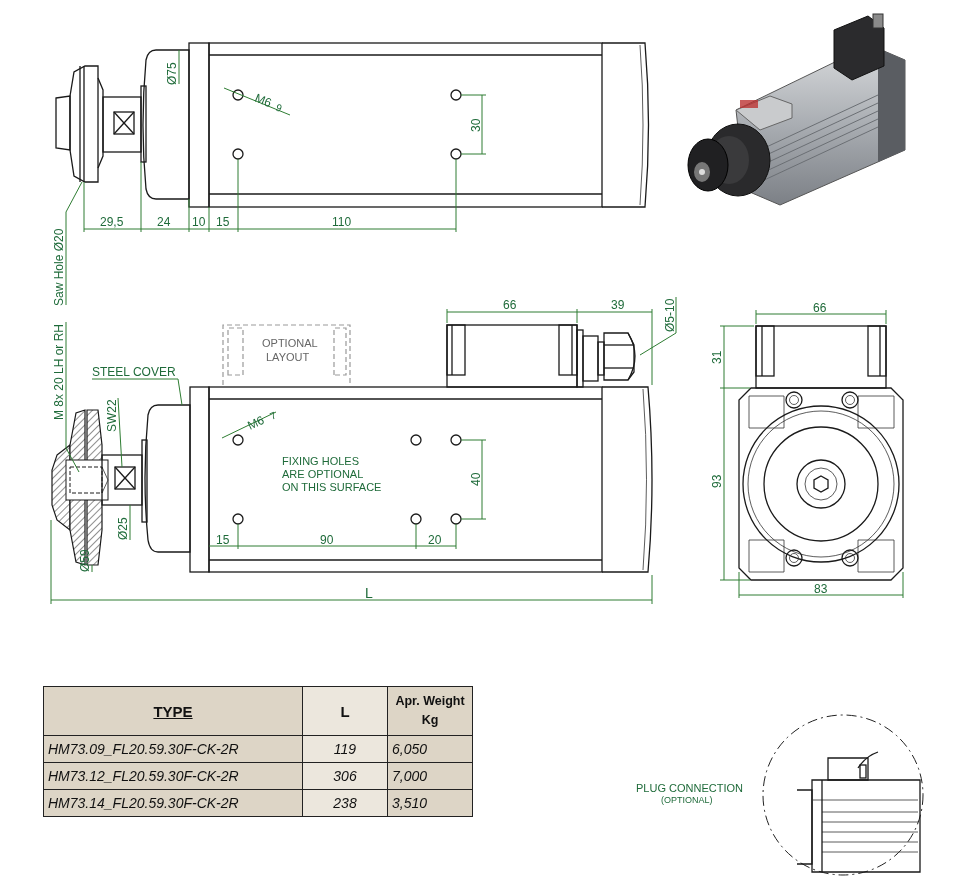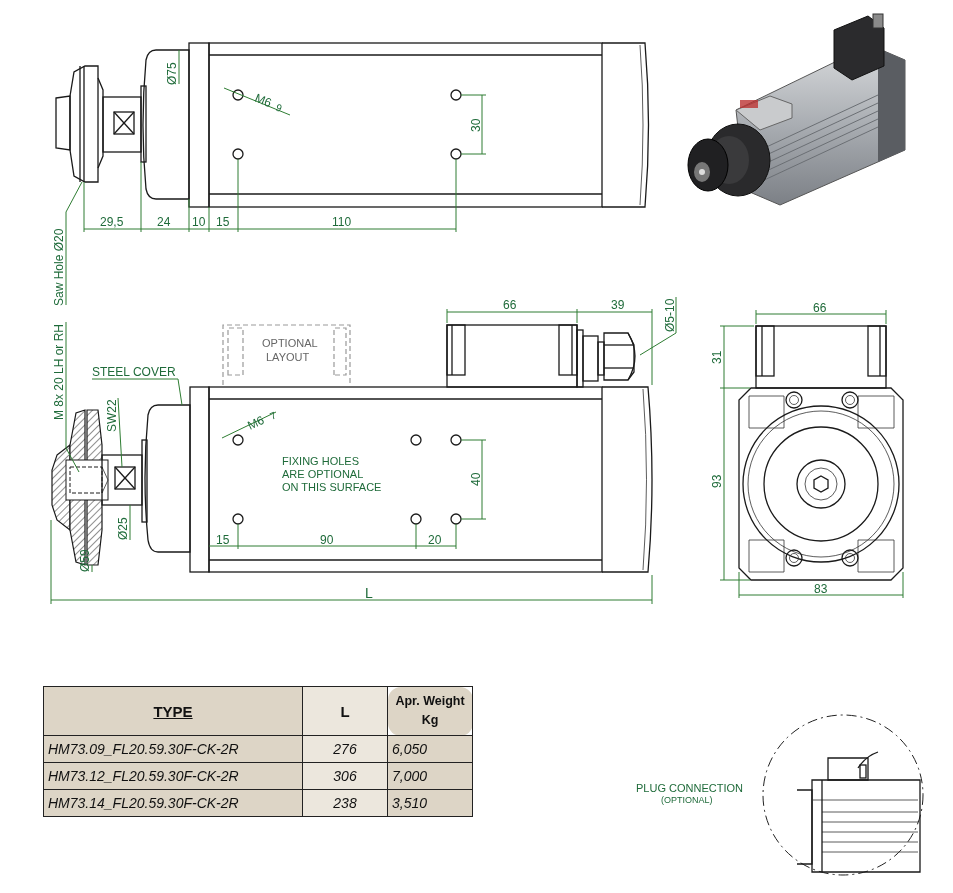--- a/index.html
+++ b/index.html
@@ -11,21 +11,21 @@
   .dimt { fill:#1f6b3a; font-family:"Liberation Sans", sans-serif; font-size:12px; }
   .dash { stroke:#999; stroke-width:1.2; fill:none; stroke-dasharray:5 3; }
   .note { fill:#1f6b3a; font-family:"Liberation Sans", sans-serif; font-size:11px; }
   .grey { fill:#666; font-family:"Liberation Sans", sans-serif; font-size:11px; }
   .hatch { fill:url(#hatch); stroke:#1a1a1a; stroke-width:1.2; }
   table.spec { position:absolute; left:43px; top:686px; border-collapse:collapse; font-family:"Liberation Sans", sans-serif; font-size:14px; color:#111; }
   table.spec td, table.spec th { border:1px solid #222; padding:0 4px; height:26px; }
   table.spec th { background:#ddd5c6; font-weight:bold; height:48px; }
   table.spec th.t { width:250px; font-size:15px;text-decoration:underline; }
   table.spec th.l { width:76px; background:#ece7dd; font-size:15px; }
-  table.spec th.w { width:76px; font-size:12.5px; line-height:19px;border-radius:13px; }
+  table.spec th.w { width:76px; font-size:12.5px; line-height:19px; }
   table.spec td { background:#ddd5c6;font-style:italic; }
   table.spec td.c { text-align:center; background:#ece7dd; }
   table.spec td.c2 { }
 </style>
 </head>
 <body>
 
 <svg width="953" height="893" viewBox="0 0 953 893">
   <defs>
     <pattern id="hatch" width="5" height="5" patternUnits="userSpaceOnUse" patternTransform="rotate(45)">
@@ -295,21 +295,21 @@
       <tr>
     <th class="t">TYPE</th>
     <th class="l">L</th>
     <th class="w">
       <span>Apr. Weight</span><br>
       <span>Kg</span>
     </th>
   </tr>
   <tr>
     <td>HM73.09_FL20.59.30F-CK-2R</td>
-    <td class="c">276</td>
+    <td class="c">119</td>
     <td class="c2">6,050</td>
   </tr>
   <tr>
     <td>HM73.12_FL20.59.30F-CK-2R</td>
     <td class="c">306</td>
     <td class="c2">7,000</td>
   </tr>
   <tr>
     <td>HM73.14_FL20.59.30F-CK-2R</td>
     <td class="c">238</td>

